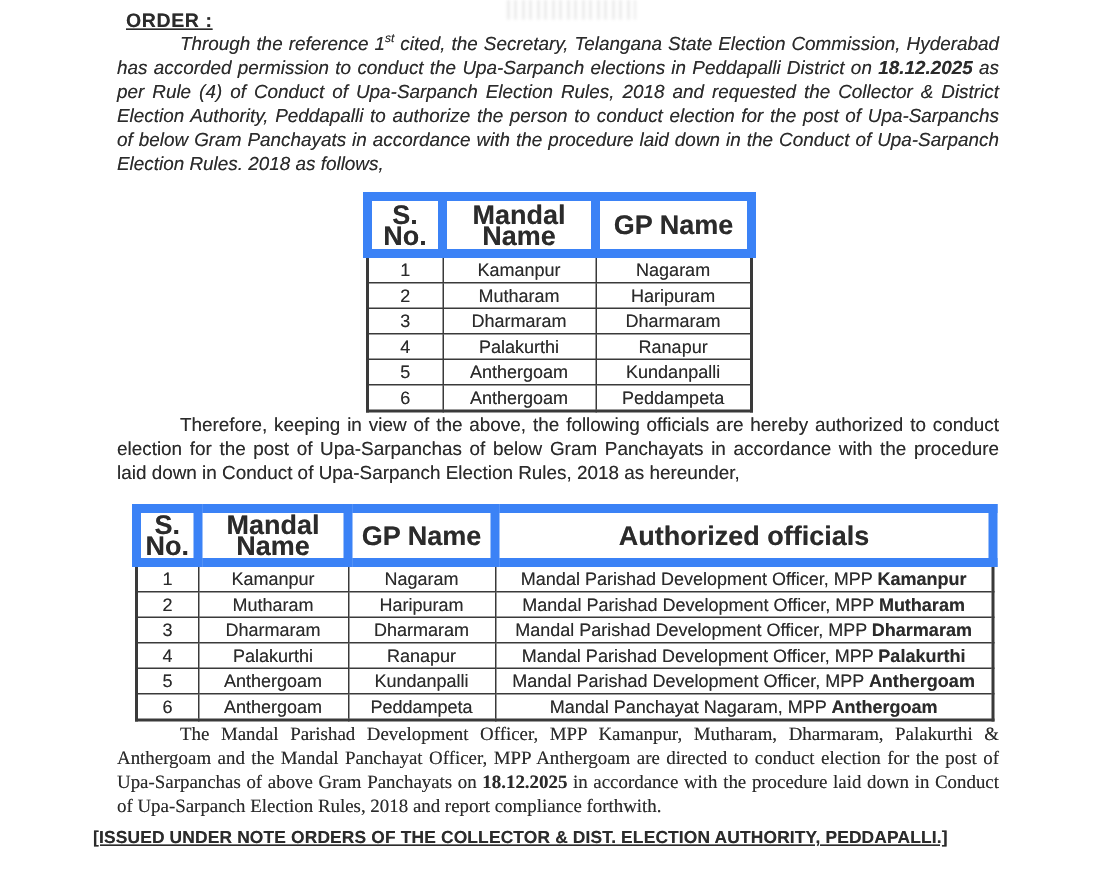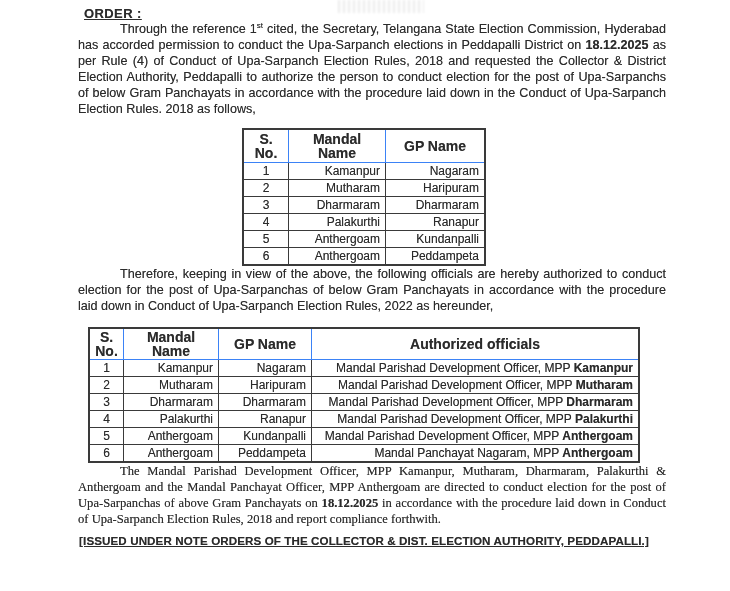--- a/index.html
+++ b/index.html
@@ -20,53 +20,53 @@
     filter:blur(1.2px);opacity:.35;
   }
   .heading{
     font-size:13px;font-weight:bold;text-decoration:underline;
     letter-spacing:.4px;margin:2px 0 0 6px;
   }
   p.body-text{
     margin:0;font-size:12.6px;line-height:16px;
     text-align:justify;text-indent:42px;
   }
-  .p1{margin-top:13px;}
+  .p1{margin-top:13px;font-style:italic;}
   .p2{margin-top:14px;}
   .p3{margin-top:14px;font-family:Liberation Serif, serif;}
   .b{font-weight:bold;}
   sup{font-size:8px;line-height:0;}
   table{
     border-collapse:collapse;border:2px solid #3a3a3a;
     font-size:12px;line-height:14px;
   }
   th{
-    border:1px solid #3b82f6;font-size:14px;font-weight:bold;
+    border:6px solid #3b82f6;font-size:18px;font-weight:bold;
     text-align:center;padding:1px 3px;
   }
   td{
     border:1px solid #3a3a3a;padding:0 5px;height:16px;
-    text-align:right;white-space:nowrap;
+    text-align:center;white-space:nowrap;
   }
   td.c{text-align:center;padding:0 2px;}
   .table1{margin:11px 0 0 164px;}
   .table1 th{height:30px;}
   .table1 .col-sno{width:38px;}
   .table1 .col-mandal{width:90px;}
   .table1 .col-gp{width:92px;}
   .table2{margin:13px 0 0 10px;}
   .table2 th{height:28px;}
   .table2 .col-sno{width:27px;}
   .table2 .col-mandal{width:88px;}
   .table2 .col-gp{width:86px;}
   .table2 .col-official{width:320px;}
   .footer{
     margin:7px 0 0 -16px;
     font-size:11.6px;font-weight:bold;text-decoration:underline;
-    letter-spacing:.1px;white-space:nowrap;text-align:center;
+    letter-spacing:.1px;white-space:nowrap;
   }
 </style>
 </head>
 <body>
 
 <div class="page">
 
   <div class="smudge"></div>
 
   <div class="heading">ORDER :</div>
@@ -108,21 +108,21 @@
         <td>Kundanpalli</td>
       </tr>
       <tr>
         <td class="c">6</td>
         <td>Anthergoam</td>
         <td>Peddampeta</td>
       </tr>
     </tbody>
   </table>
 
-  <p class="body-text p2">Therefore, keeping in view of the above, the following officials are hereby authorized to conduct election for the post of Upa-Sarpanchas of below Gram Panchayats in accordance with the procedure laid down in Conduct of Upa-Sarpanch Election Rules, 2022 as hereunder,</p>
+  <p class="body-text p2">Therefore, keeping in view of the above, the following officials are hereby authorized to conduct election for the post of Upa-Sarpanchas of below Gram Panchayats in accordance with the procedure laid down in Conduct of Upa-Sarpanch Election Rules, 2018 as hereunder,</p>
 
   <table class="table2">
     <thead>
       <tr>
         <th class="col-sno">S. No.</th>
         <th class="col-mandal">Mandal Name</th>
         <th class="col-gp">GP Name</th>
         <th class="col-official">Authorized officials</th>
       </tr>
     </thead>

